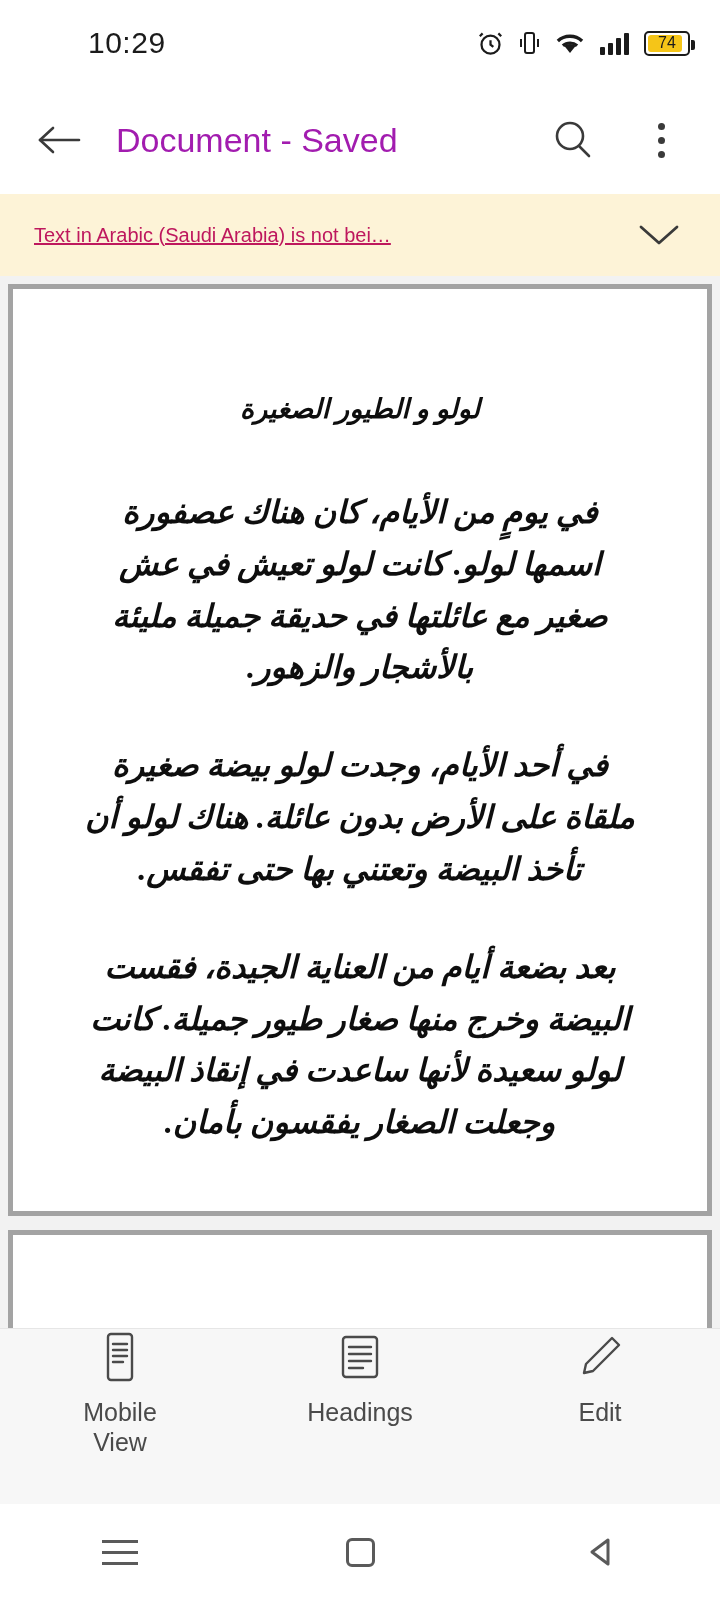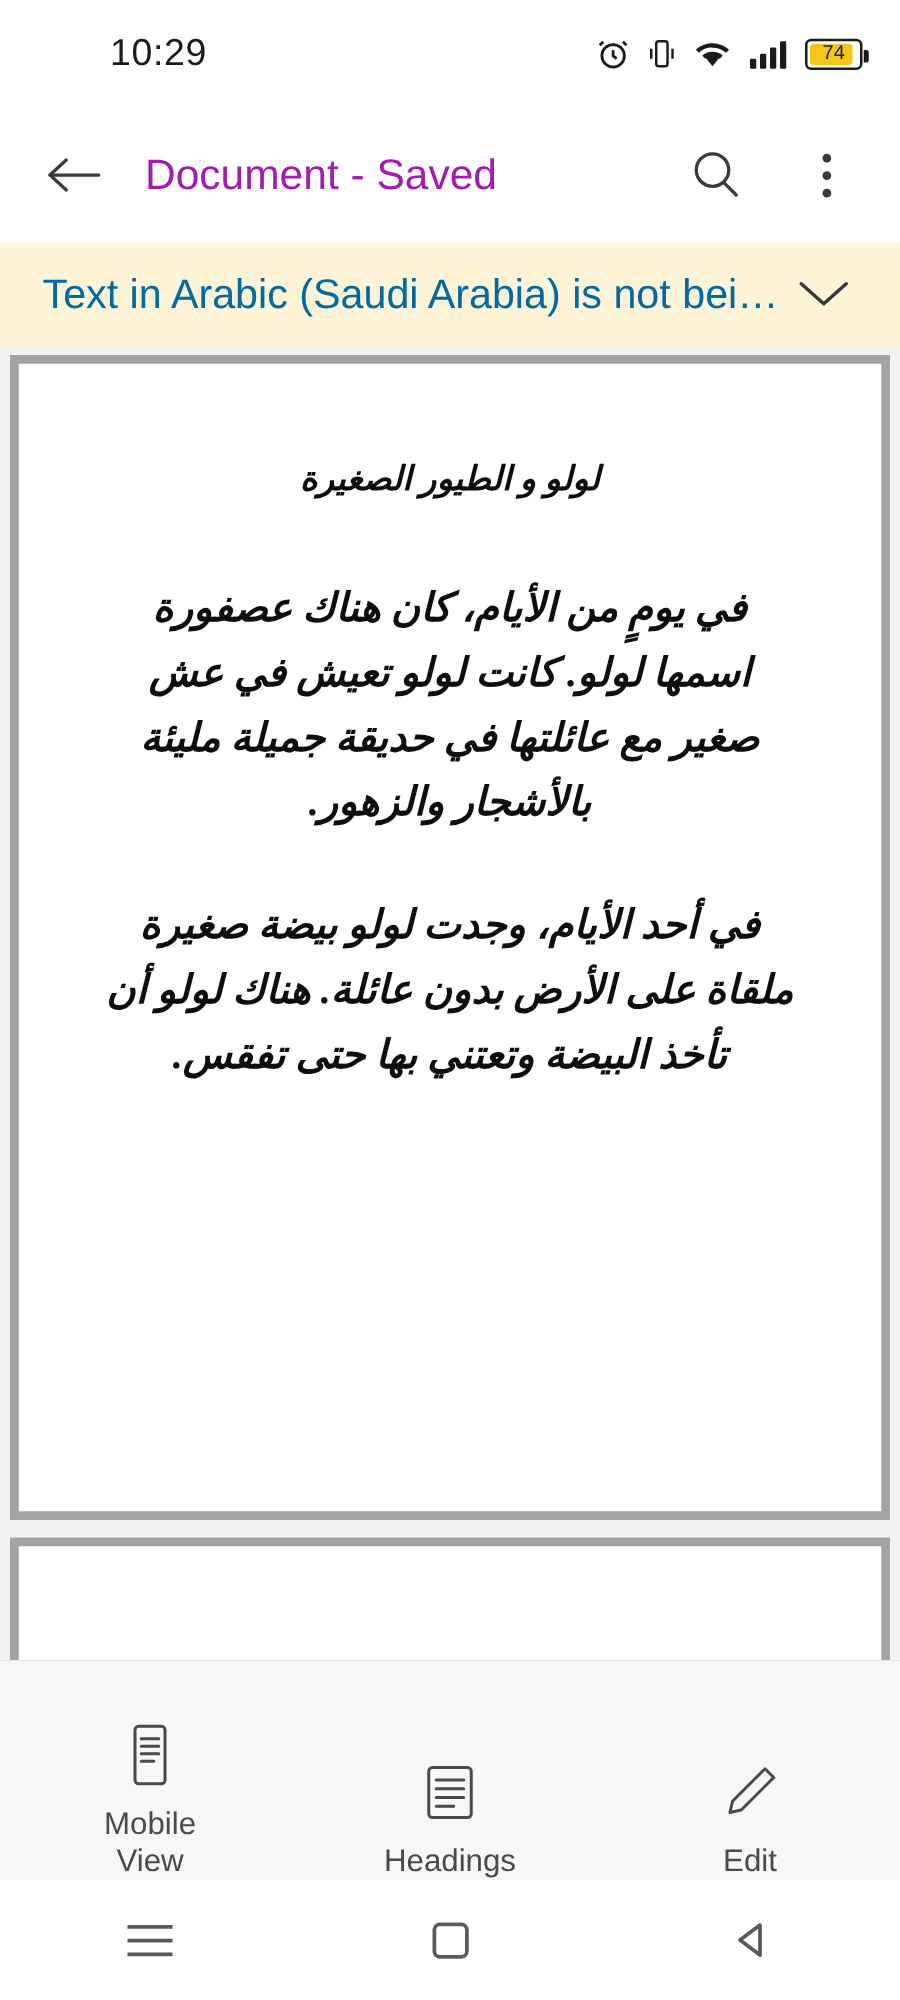--- a/index.html
+++ b/index.html
@@ -107,45 +107,46 @@
 
   
   .banner {
     flex: 0 0 82px;
     background: #fdf3d7;
     display: flex;
     align-items: center;
     padding: 0 34px;
   }
   .banner-text {
-    font-size: 33px;
-    color: #0369a1;
+    font-size: 20px;
+    color: #be185d;
     white-space: nowrap;
     overflow: hidden;
     text-overflow: ellipsis;
+    text-decoration: underline;
   }
   .banner-chevron {
     margin-left: auto;
     width: 54px; height: 54px;
     display: flex; align-items: center; justify-content: center;
   }
 
   
   .doc-area {
     flex: 1 1 auto;
     background: #f2f2f2;
     overflow: hidden;
     padding: 8px 8px 0 8px;
     position: relative;
   }
   .page {
     background: #ffffff;
-    border: 7px solid #a3a3a3;
+    border: 5px solid #a3a3a3;
     width: 100%;
-    padding: 76px 52px 40px 52px;
+    padding: 104px 52px 40px 52px;
   }
   .page-1 { height: 932px; }
   .page-2 { height: 180px; margin-top: 14px; }
 
   .doc-body {
     direction: rtl;
     text-align: center;
     font-family: "Liberation Serif", serif;
   }
   .doc-heading {
@@ -164,21 +165,21 @@
     margin-bottom: 46px;
     padding: 0 18px;
   }
 
   
   .bottom-toolbar {
     flex: 0 0 176px;
     background: #f7f7f7;
     border-top: 1px solid #e6e6e6;
     display: flex;
-    align-items: flex-end;
+    align-items: flex-start;
     justify-content: space-around;
   }
   .tool {
     width: 140px;
     display: flex;
     flex-direction: column;
     align-items: center;
     gap: 12px;
   }
   .tool-icon { height: 56px; display: flex; align-items: center; justify-content: center; }
@@ -284,20 +285,21 @@
       </svg>
     </div>
   </div>
 
   <div class="doc-area">
     <div class="page page-1">
       <div class="doc-body">
         <div class="doc-heading">لولو و الطيور الصغيرة</div>
         <div class="doc-para">في يومٍ من الأيام، كان هناك عصفورة اسمها لولو. كانت لولو تعيش في عش صغير مع عائلتها في حديقة جميلة مليئة بالأشجار والزهور.</div>
         <div class="doc-para">في أحد الأيام، وجدت لولو بيضة صغيرة ملقاة على الأرض بدون عائلة. هناك لولو أن تأخذ البيضة وتعتني بها حتى تفقس.</div>
+        <div class="doc-para">بعد بضعة أيام من العناية الجيدة، فقست البيضة وخرج منها صغار طيور جميلة. كانت لولو سعيدة لأنها ساعدت في إنقاذ البيضة وجعلت الصغار يفقسون بأمان.</div>
       </div>
     </div>
     <div class="page page-2"></div>
   </div>
 
   <div class="bottom-toolbar">
     <div class="tool">
       <span class="tool-icon">
         <svg width="44" height="52" viewBox="0 0 44 52" fill="none" stroke="#4a4a4a" stroke-width="2.4" stroke-linecap="round">
           <rect x="10" y="3" width="24" height="46" rx="3"></rect>

